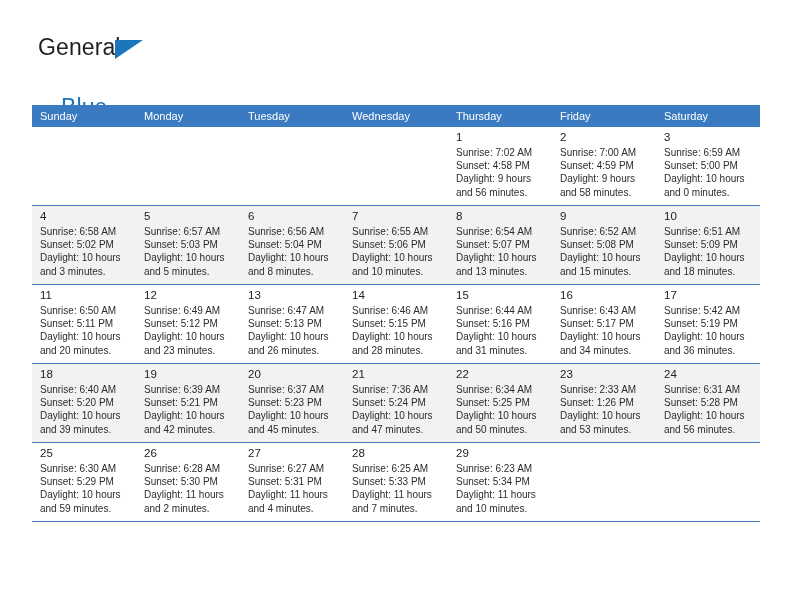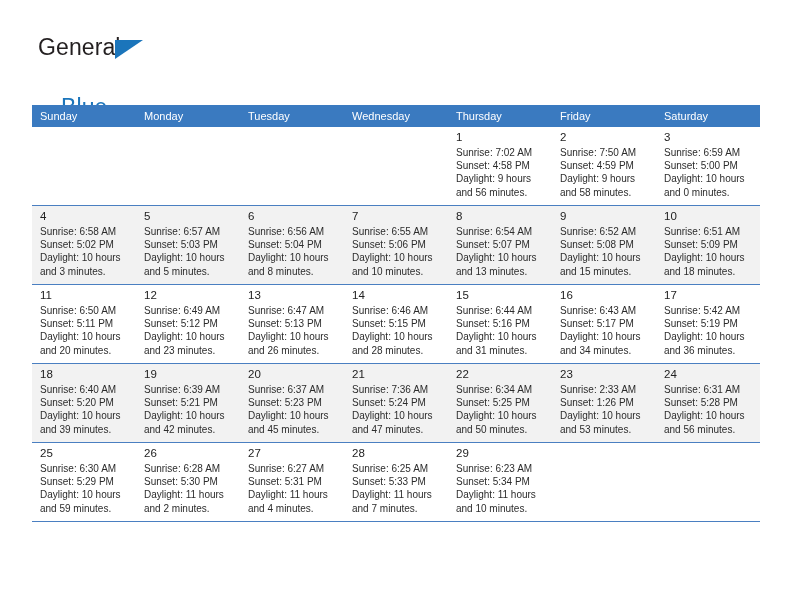--- a/index.html
+++ b/index.html
@@ -217,21 +217,21 @@
                 <div>Sunset: 4:58 PM</div>
                 <div>Daylight: 9 hours</div>
                 <div>and 56 minutes.</div>
               </div>
             </div>
           </td>
         <td>
             <div class="cell-inner">
               <div class="daynum">2</div>
               <div class="info">
-                <div>Sunrise: 7:50 AM</div>
+                <div>Sunrise: 7:00 AM</div>
                 <div>Sunset: 4:59 PM</div>
                 <div>Daylight: 9 hours</div>
                 <div>and 58 minutes.</div>
               </div>
             </div>
           </td>
         <td>
             <div class="cell-inner">
               <div class="daynum">3</div>
               <div class="info">

